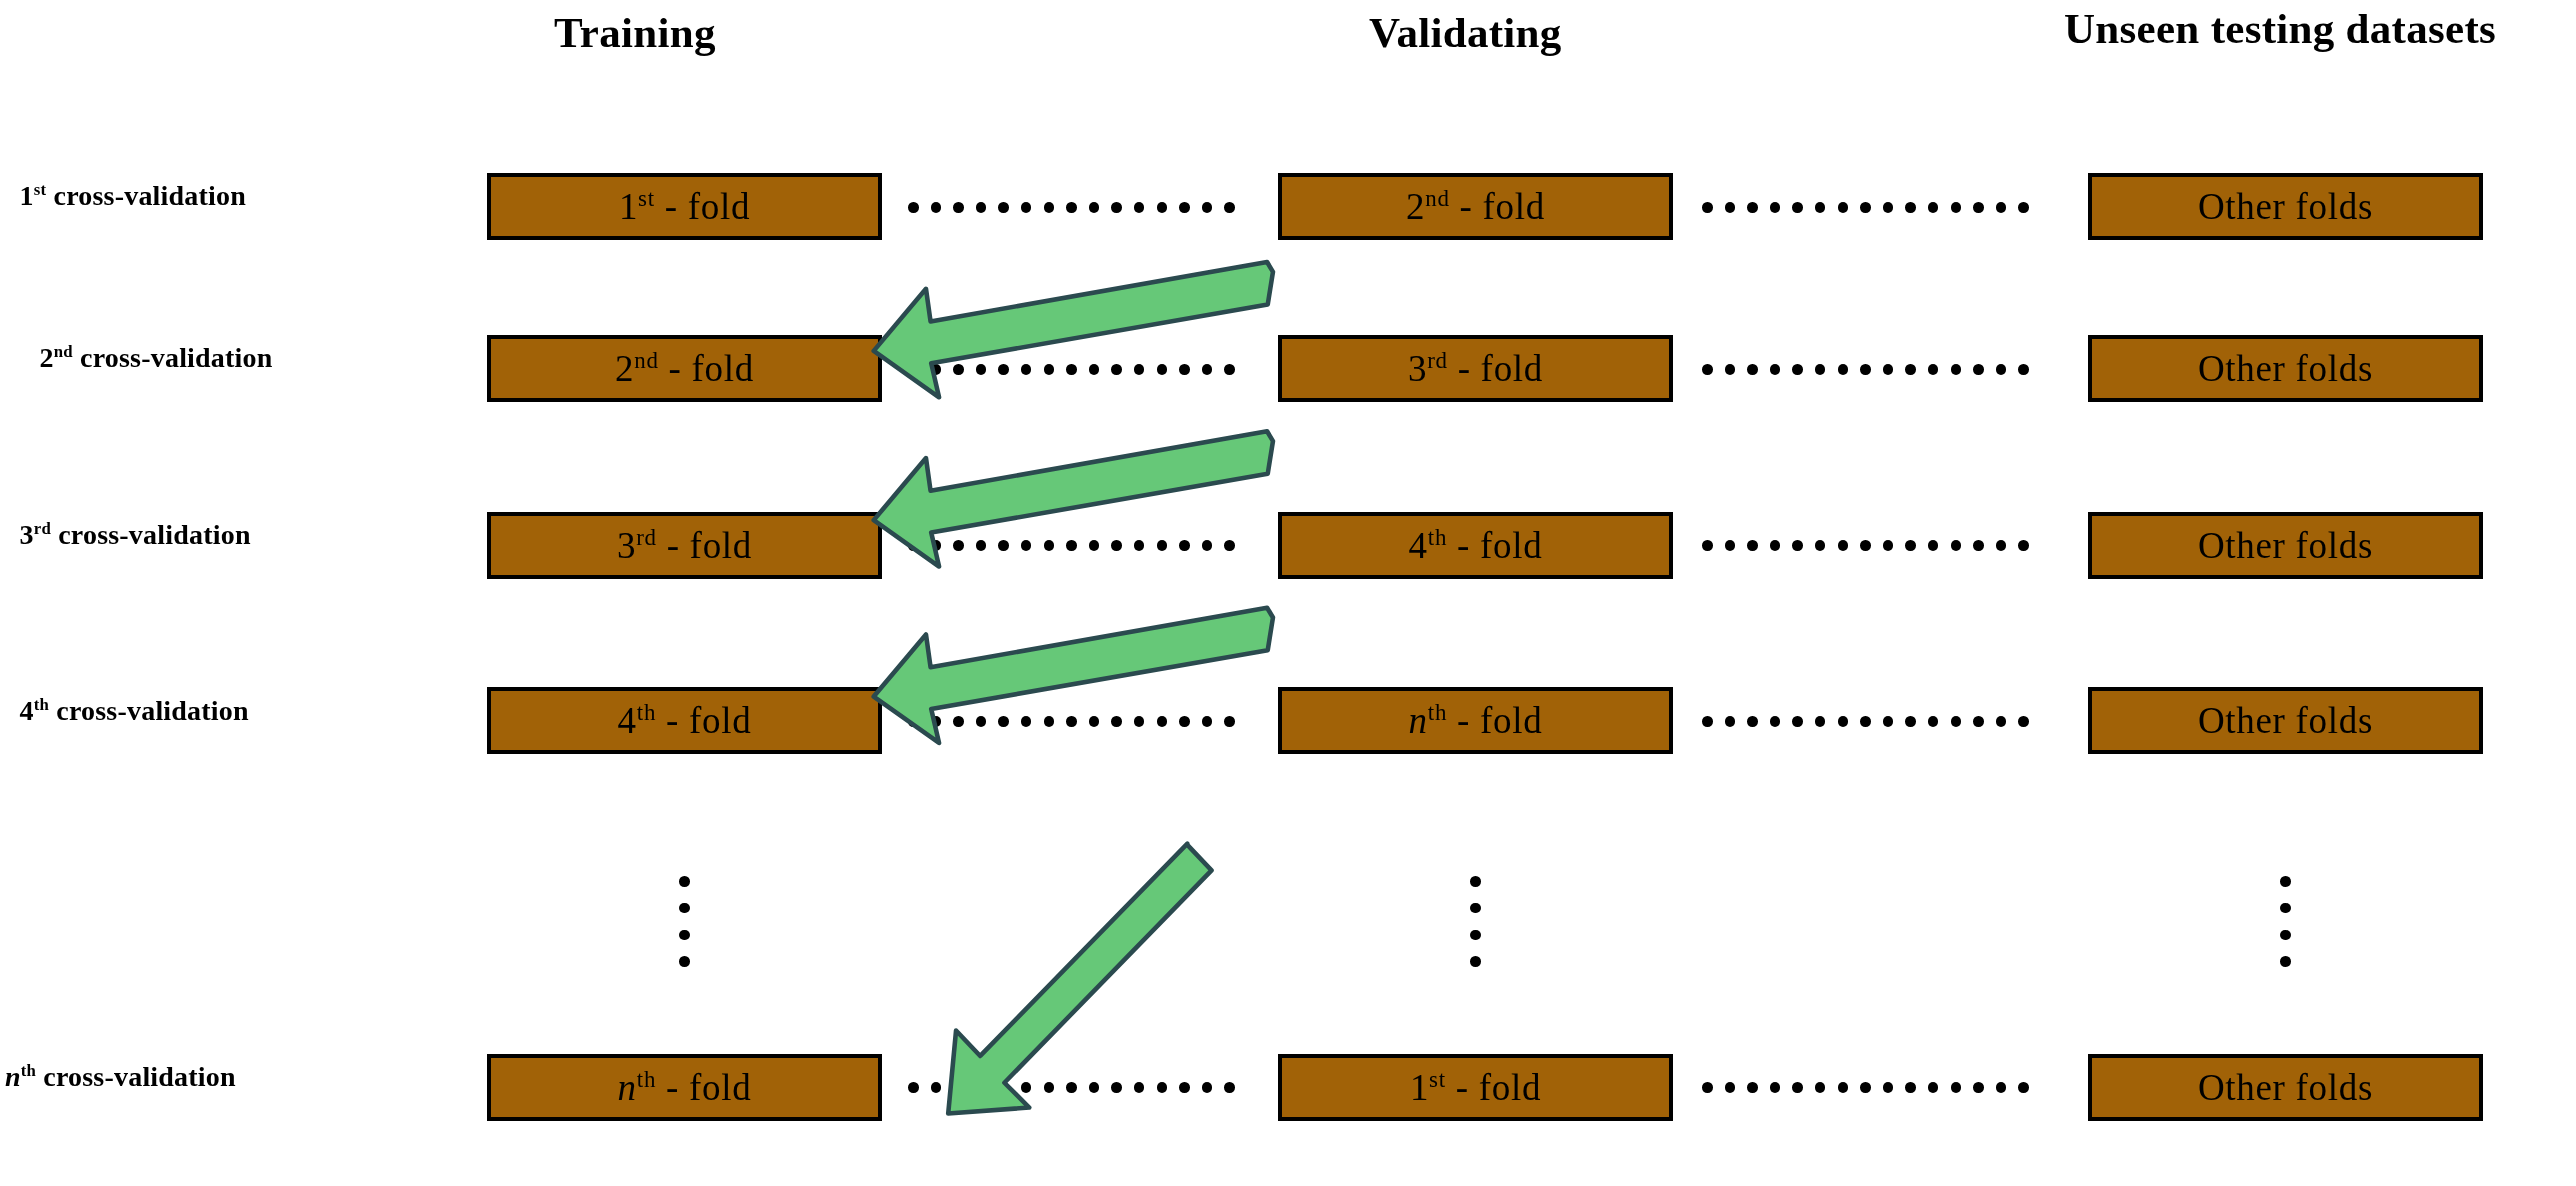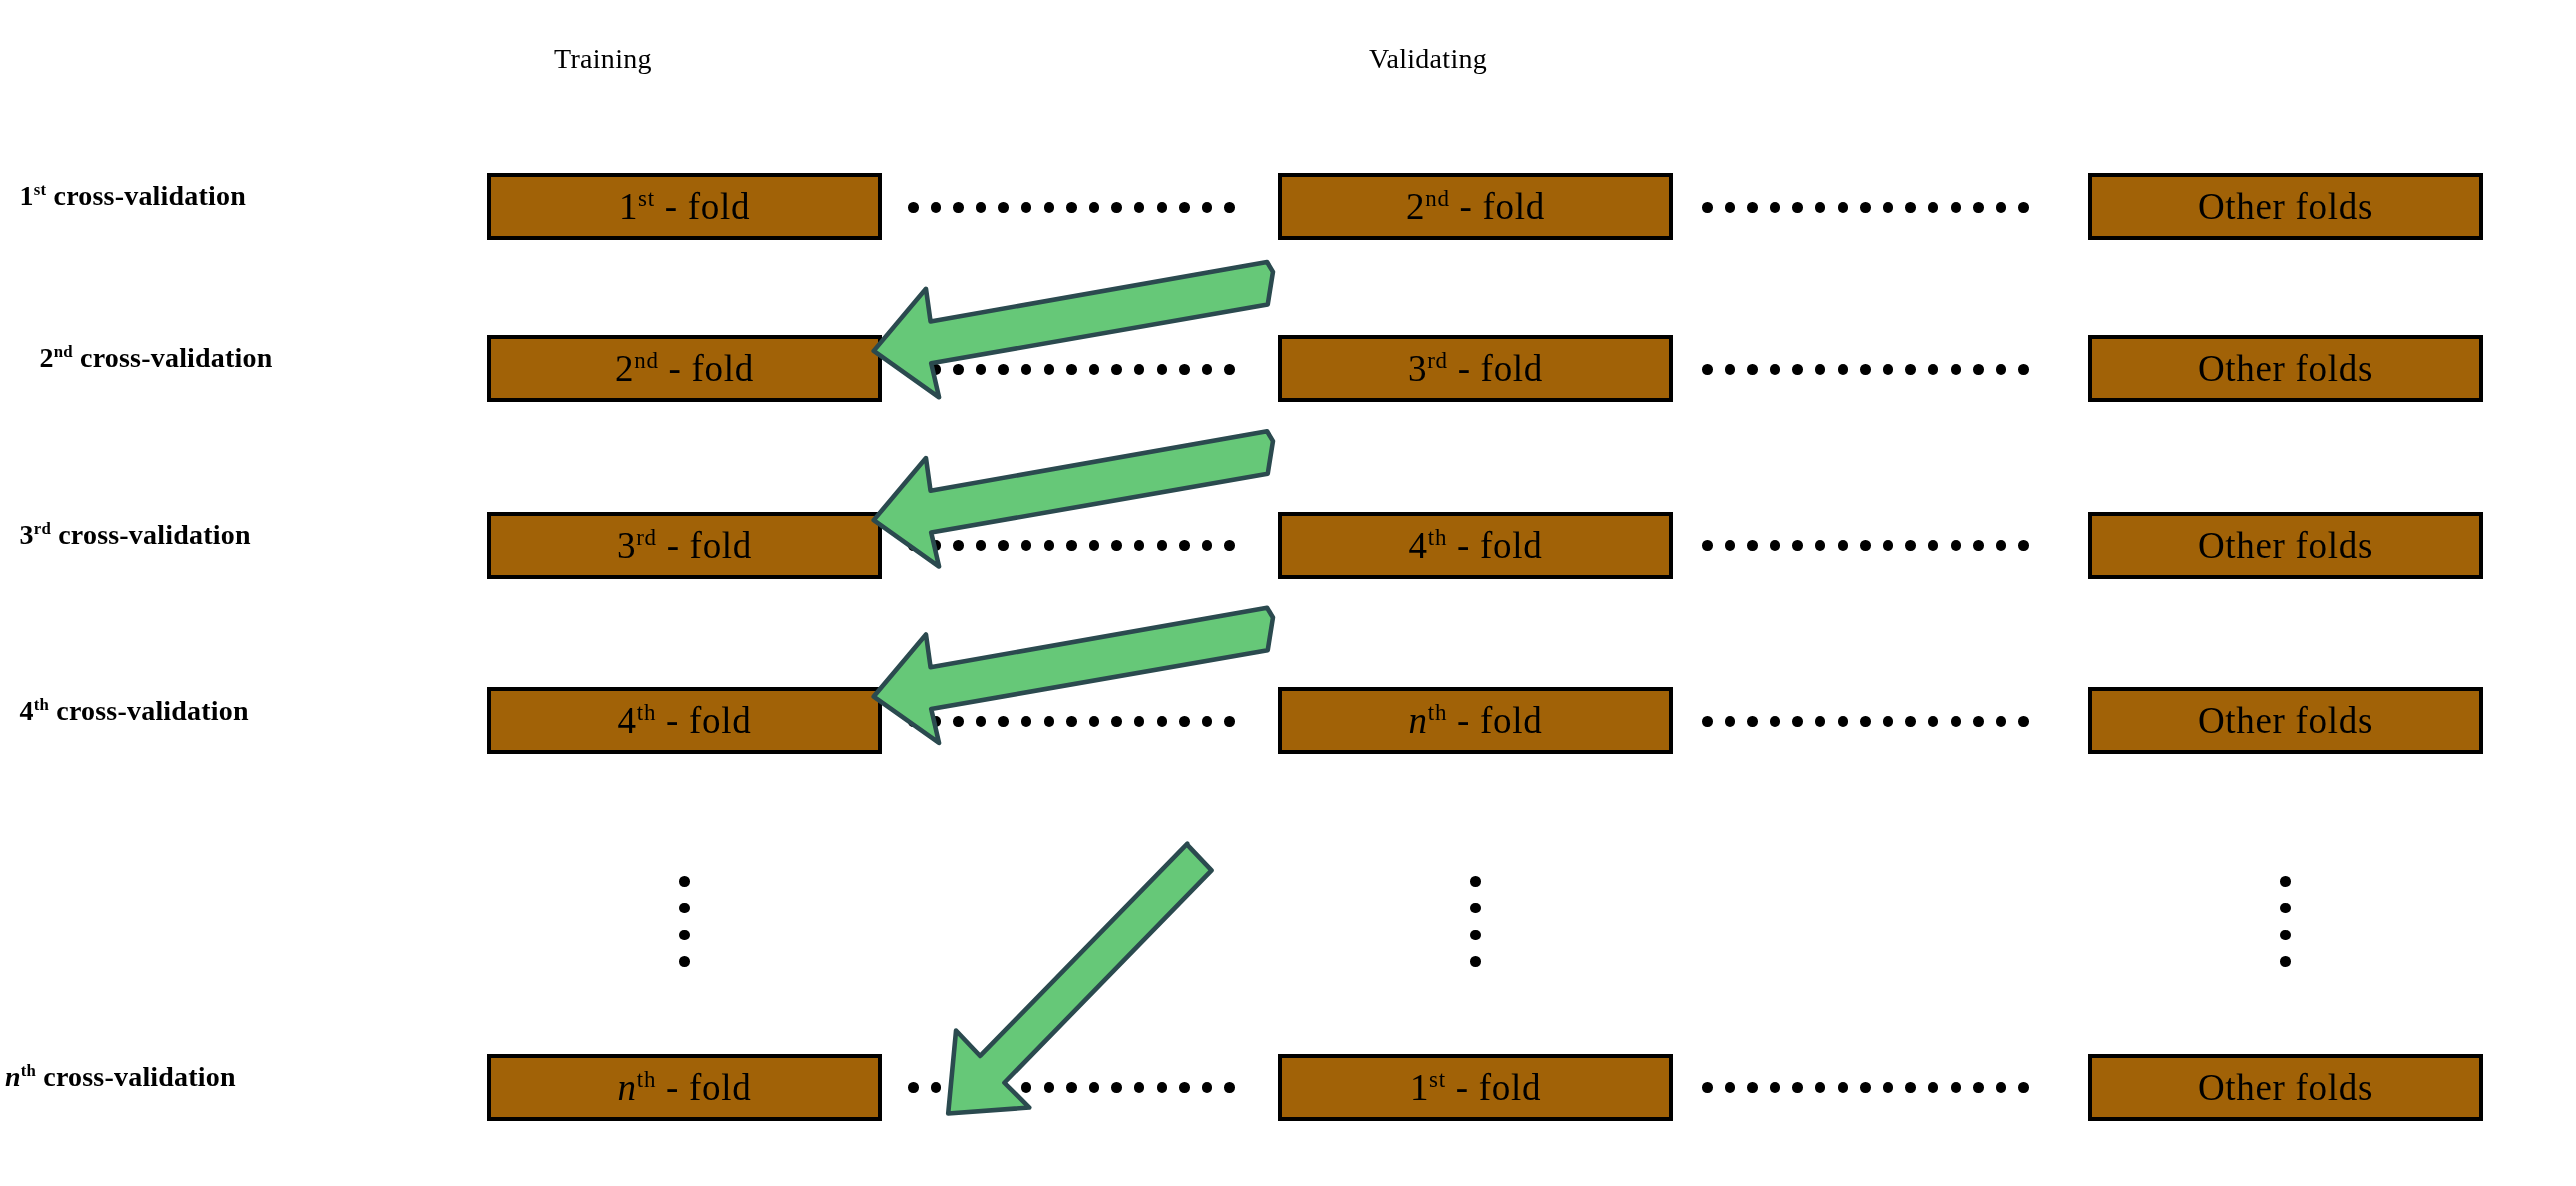--- a/index.html
+++ b/index.html
@@ -13,26 +13,25 @@
     position:relative;
     width:2576px;
     height:1186px;
     background:#ffffff;
     overflow:hidden;
   }
 
   
   .col-header{
     position:absolute;
-    font-weight:normal;
-    font-size:28px;
+    font-weight:bold;
+    font-size:43px;
     line-height:1;
     white-space:nowrap;
     letter-spacing:0.3px;
-    margin-top:34px;
   }
   #hdr-training   {left:554px;  top:10.5px;}
   #hdr-validating {left:1369px; top:10.5px;}
   #hdr-unseen     {left:2064px; top:6.5px;}
 
   
   .row-label{
     position:absolute;
     font-weight:bold;
     font-size:28px;
@@ -107,20 +106,21 @@
     pointer-events:none;
   }
 </style>
 </head>
 <body>
 
 <div id="stage">
 
   <div class="col-header" id="hdr-training">Training</div>
   <div class="col-header" id="hdr-validating">Validating</div>
+  <div class="col-header" id="hdr-unseen">Unseen testing datasets</div>
 
   <div id="rows-container">
       <div class="row-label" style="left: 19.6px; top: 182px;"><span class="">1</span><sup>st</sup> cross-validation</div>
       <div class="box" style="left: 487px; top: 173px; width: 395px; height: 67px;">
         <span><span class="">1</span><sup>st</sup> - fold</span>
       </div>
       <div class="dots-h" style="left: 908px; top: 202px; width: 327px;">
         <i></i>
         <i></i>
         <i></i>

